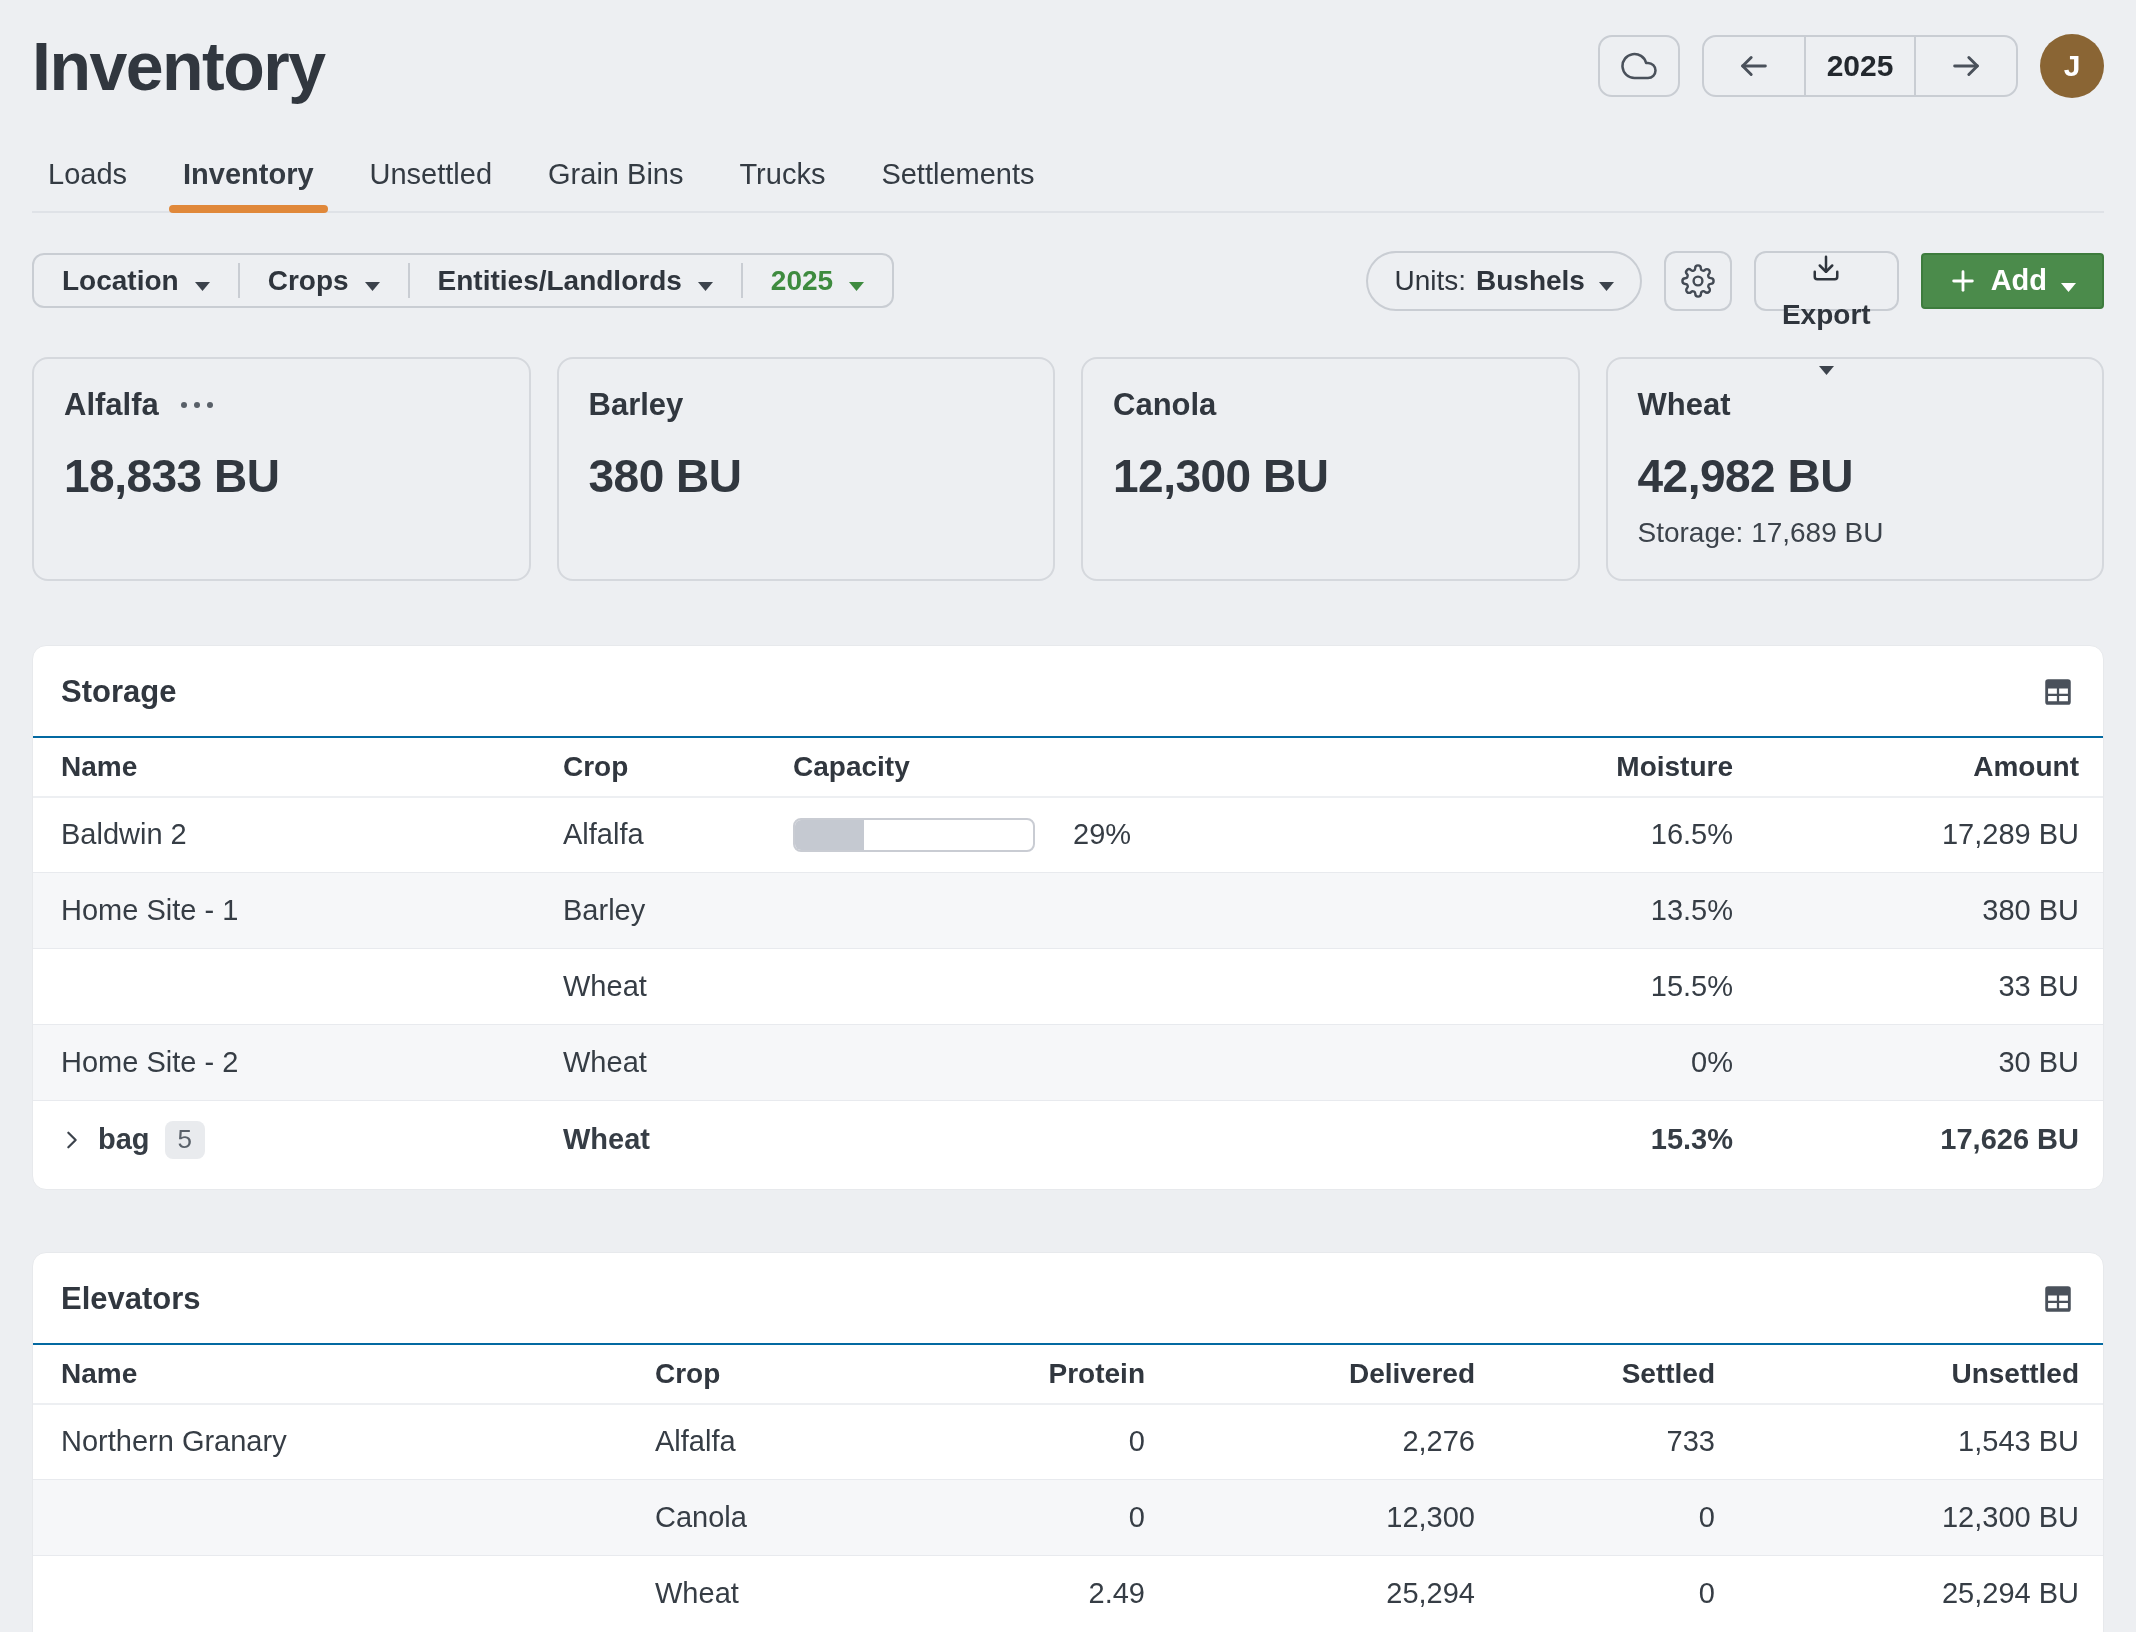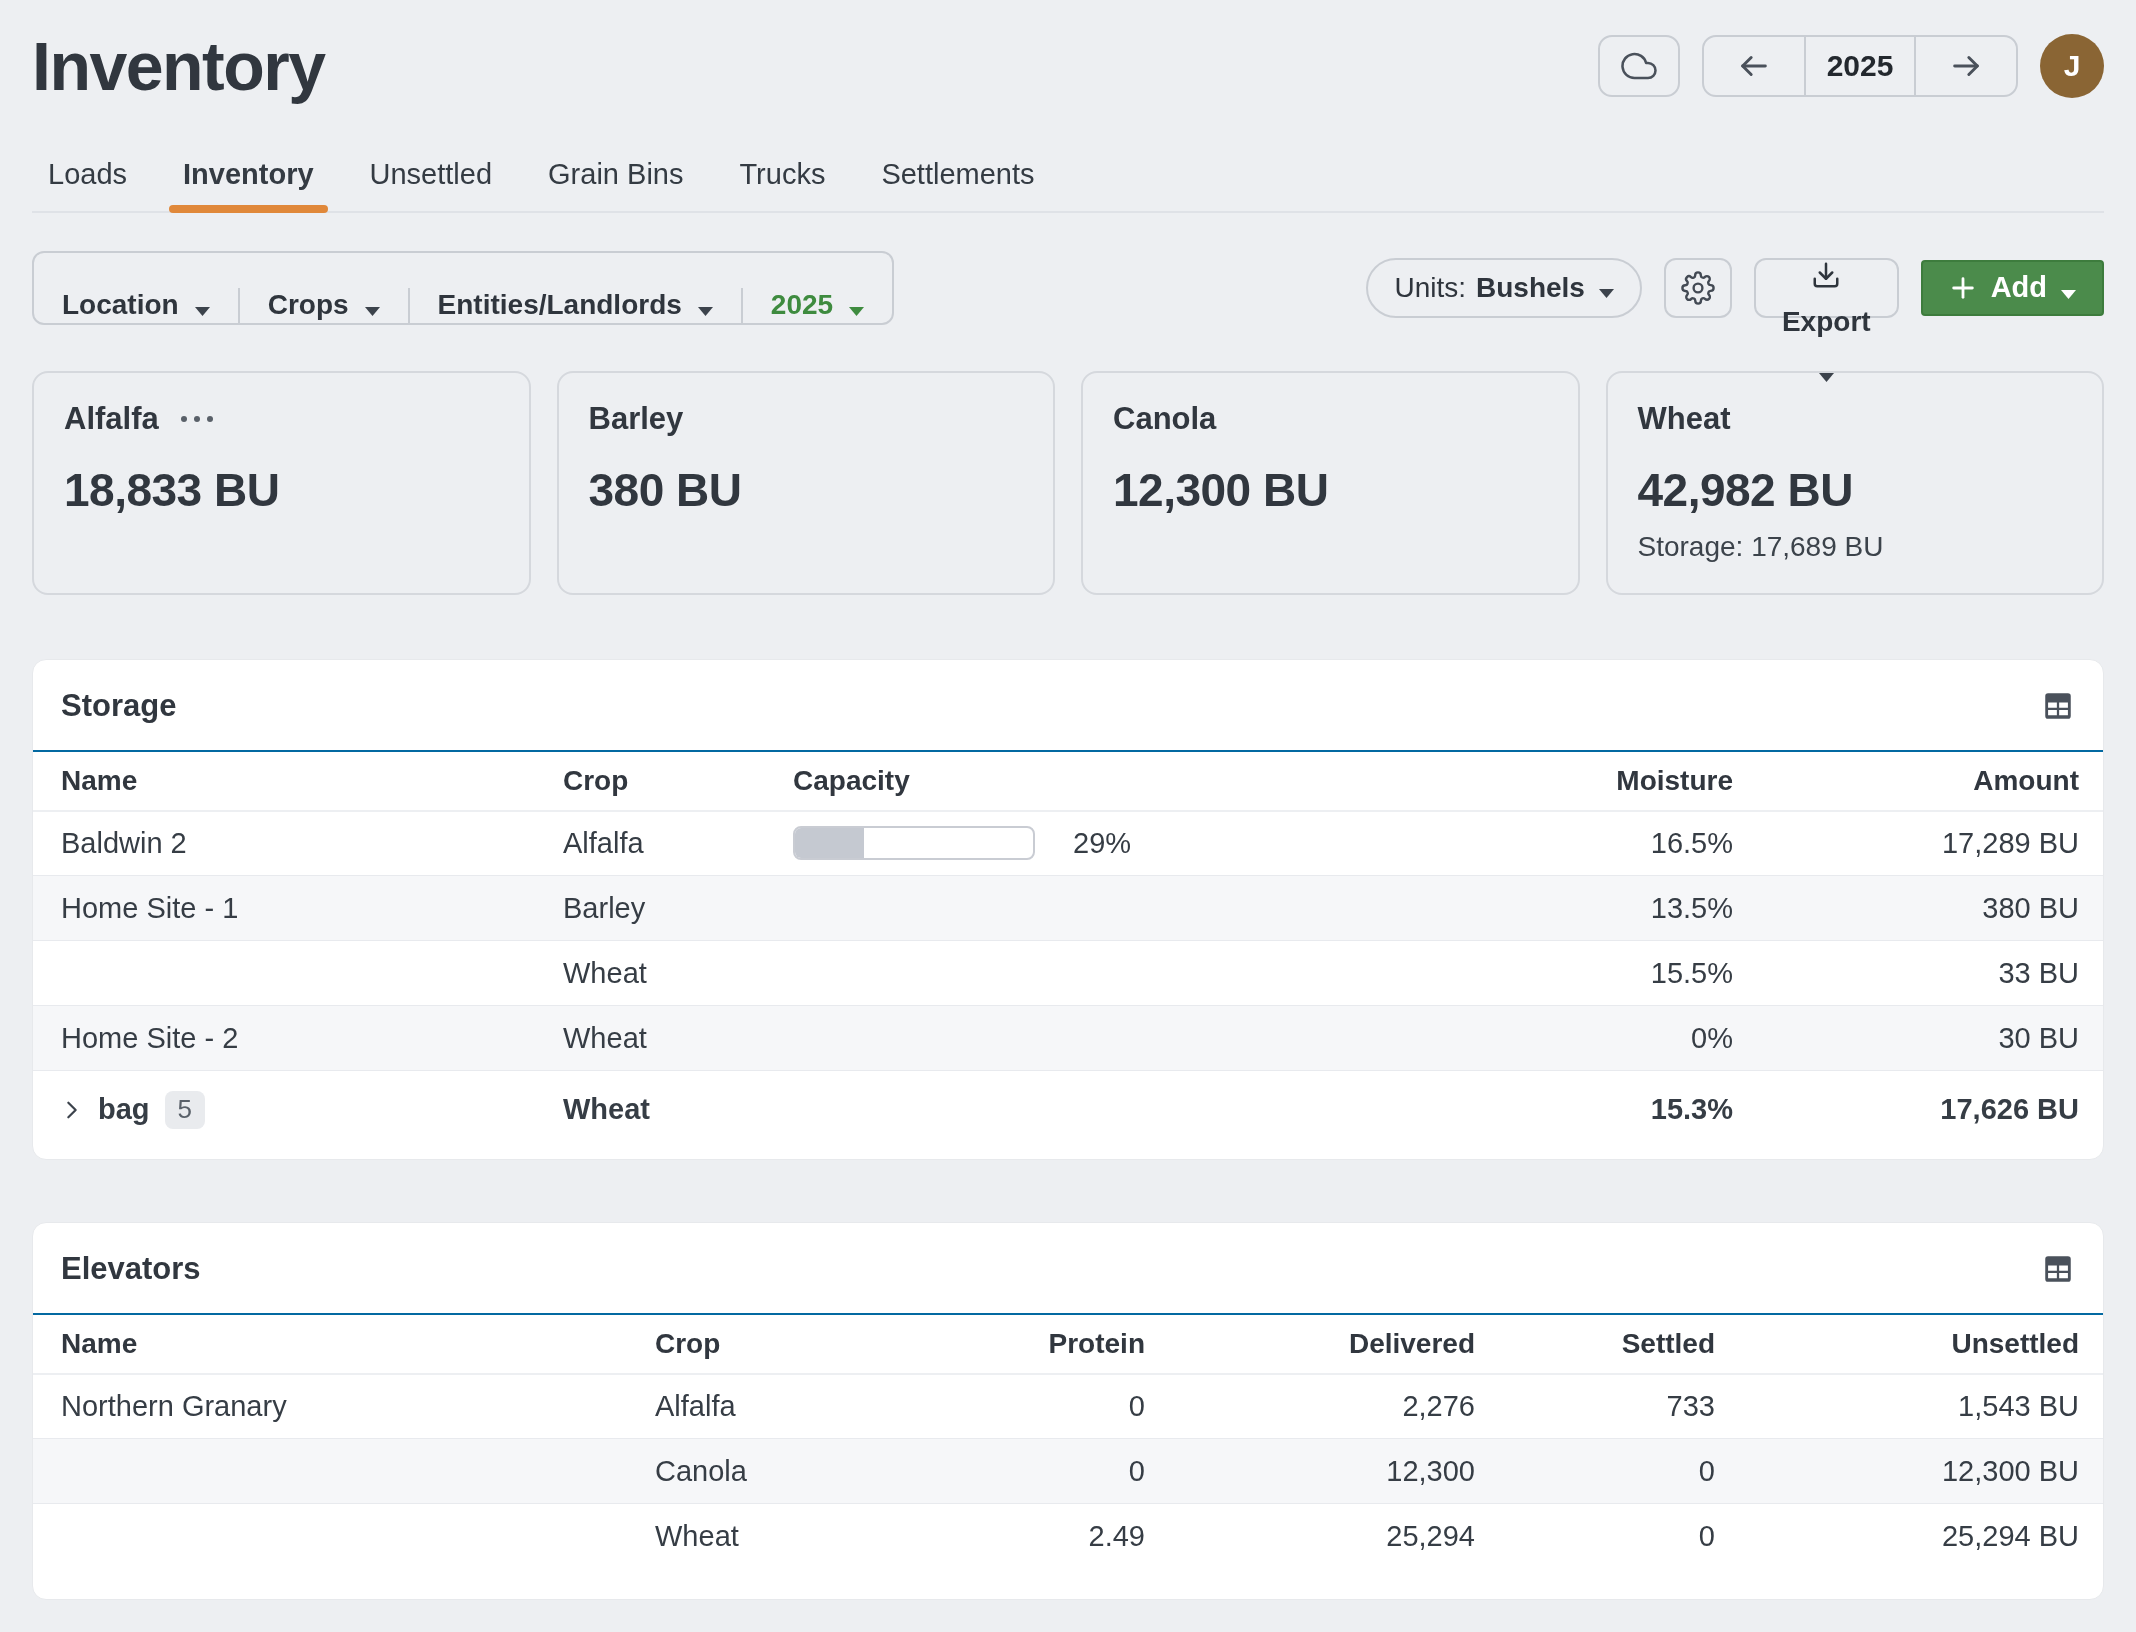--- a/index.html
+++ b/index.html
@@ -28,21 +28,21 @@
   .avatar { width:64px; height:64px; border-radius:50%; background:#8a6534; color:#fff; font-size:30px; font-weight:700; display:flex; align-items:center; justify-content:center; user-select:none; }
 
   
   .tabs { display:flex; gap:56px; margin-top:50px; padding:0 16px; border-bottom:2px solid #dfe2e7; }
   .tab { position:relative; font-size:29px; color:#343b43; padding-bottom:20px; }
   .tab.active { font-weight:700; }
   .tab.active::after { content:""; position:absolute; left:-14px; right:-14px; bottom:-2px; height:8px; border-radius:5px; background:#e0883a; }
 
   
   .filter-row { margin-top:38px; display:flex; justify-content:space-between; align-items:center; }
-  .segmented { display:flex; align-items:flex-end; height:74px; border:2px solid #c9cdd3; border-radius:12px; overflow:hidden; }
+  .segmented { display:flex; align-items:center; height:55px; border:2px solid #c9cdd3; border-radius:12px; overflow:hidden; }
   .seg { display:flex; align-items:center; gap:16px; padding:0 28px; font-size:28px; font-weight:600; color:#2f353d; background:transparent; border:none; border-right:2px solid #c9cdd3; }
   .seg:last-child { border-right:none; }
   .seg .chev { color:#3c434c; margin-top:3px; }
   .seg.accent .seg-label, .seg.accent .chev { color:#3e8b3f; }
 
   .actions { display:flex; align-items:center; gap:22px; }
   .pill { height:60px; border:2px solid #c9cdd3; border-radius:32px; background:transparent; padding:0 26px; display:flex; align-items:center; gap:10px; font-size:28px; color:#2f353d; }
   .pill b { font-weight:700; }
   .pill .chev { color:#3c434c; margin-left:4px; margin-top:3px; }
   .iconbtn { width:68px; height:60px; border:2px solid #c9cdd3; border-radius:12px; background:transparent; display:flex; align-items:center; justify-content:center; color:#434a54; }
@@ -62,21 +62,21 @@
 
   
   .panel { background:#fff; border:1px solid #e7e9ec; border-radius:14px; margin-top:64px; overflow:hidden; padding-bottom:10px; }
   .panel.elev { margin-top:62px; padding-bottom:30px; }
   .panel-head { display:flex; justify-content:space-between; align-items:center; padding:28px 28px 26px 28px; }
   .panel-title { margin:0; font-size:31px; font-weight:700; color:#31373f; }
   .tblicon { color:#4a515b; display:flex; }
 
   table { width:100%; border-collapse:collapse; table-layout:fixed; }
   thead th { font-size:28px; font-weight:700; color:#31373f; text-align:left; height:60px; padding:0; border-top:2px solid #0369a1; border-bottom:2px solid #edeff2; }
-  tbody td { font-size:29px; color:#363d45; height:65px; padding:0; border-top:1px solid #e8eaee; }
+  tbody td { font-size:29px; color:#363d45; height:76px; padding:0; border-top:1px solid #e8eaee; }
   tbody tr:first-child td { border-top:none; }
   tr.zebra { background:#f6f7f9; }
   .c-name { padding-left:28px !important; }
   .c-right { text-align:right; }
   .c-amt { padding-right:26px !important; }
 
   .capwrap { display:flex; align-items:center; }
   .capbar { width:242px; height:34px; border:2px solid #c9ccd3; border-radius:8px; background:#fff; overflow:hidden; }
   .capfill { height:100%; background:#c5c9d1; }
   .caplabel { margin-left:38px; font-size:29px; color:#363d45; }

